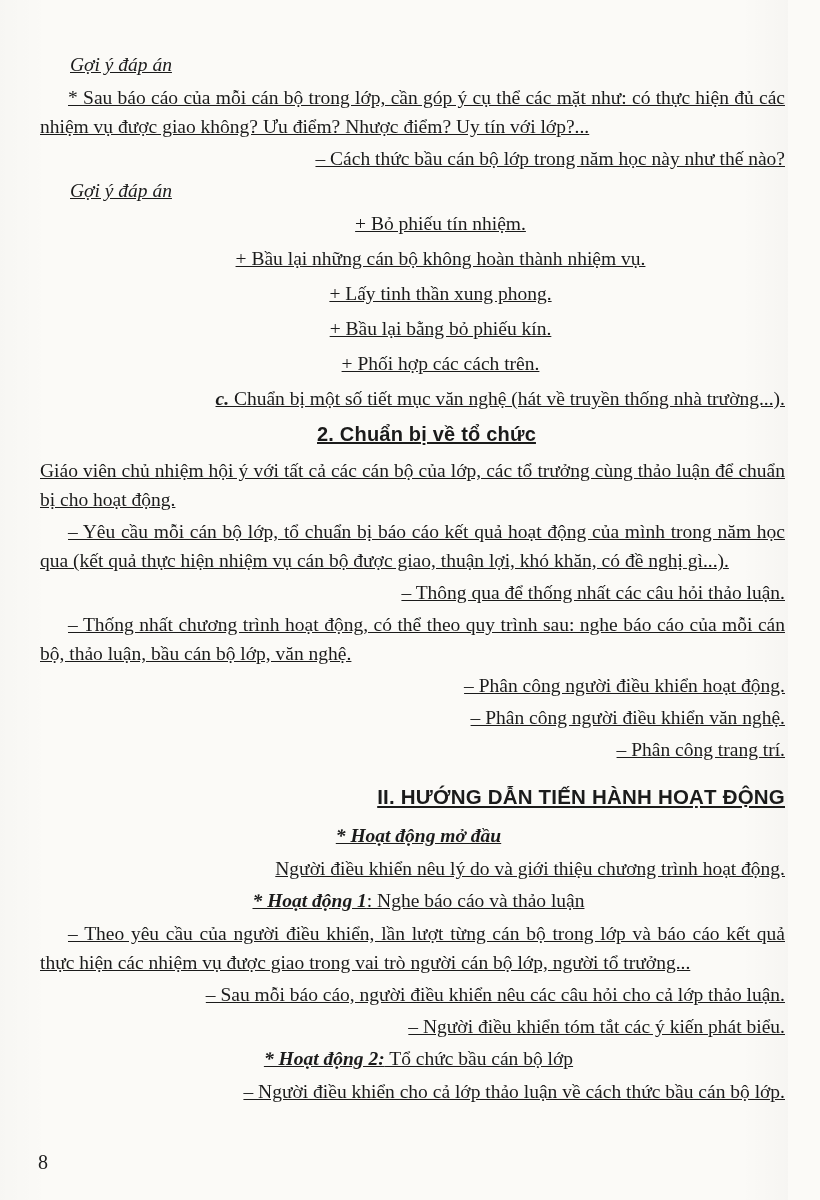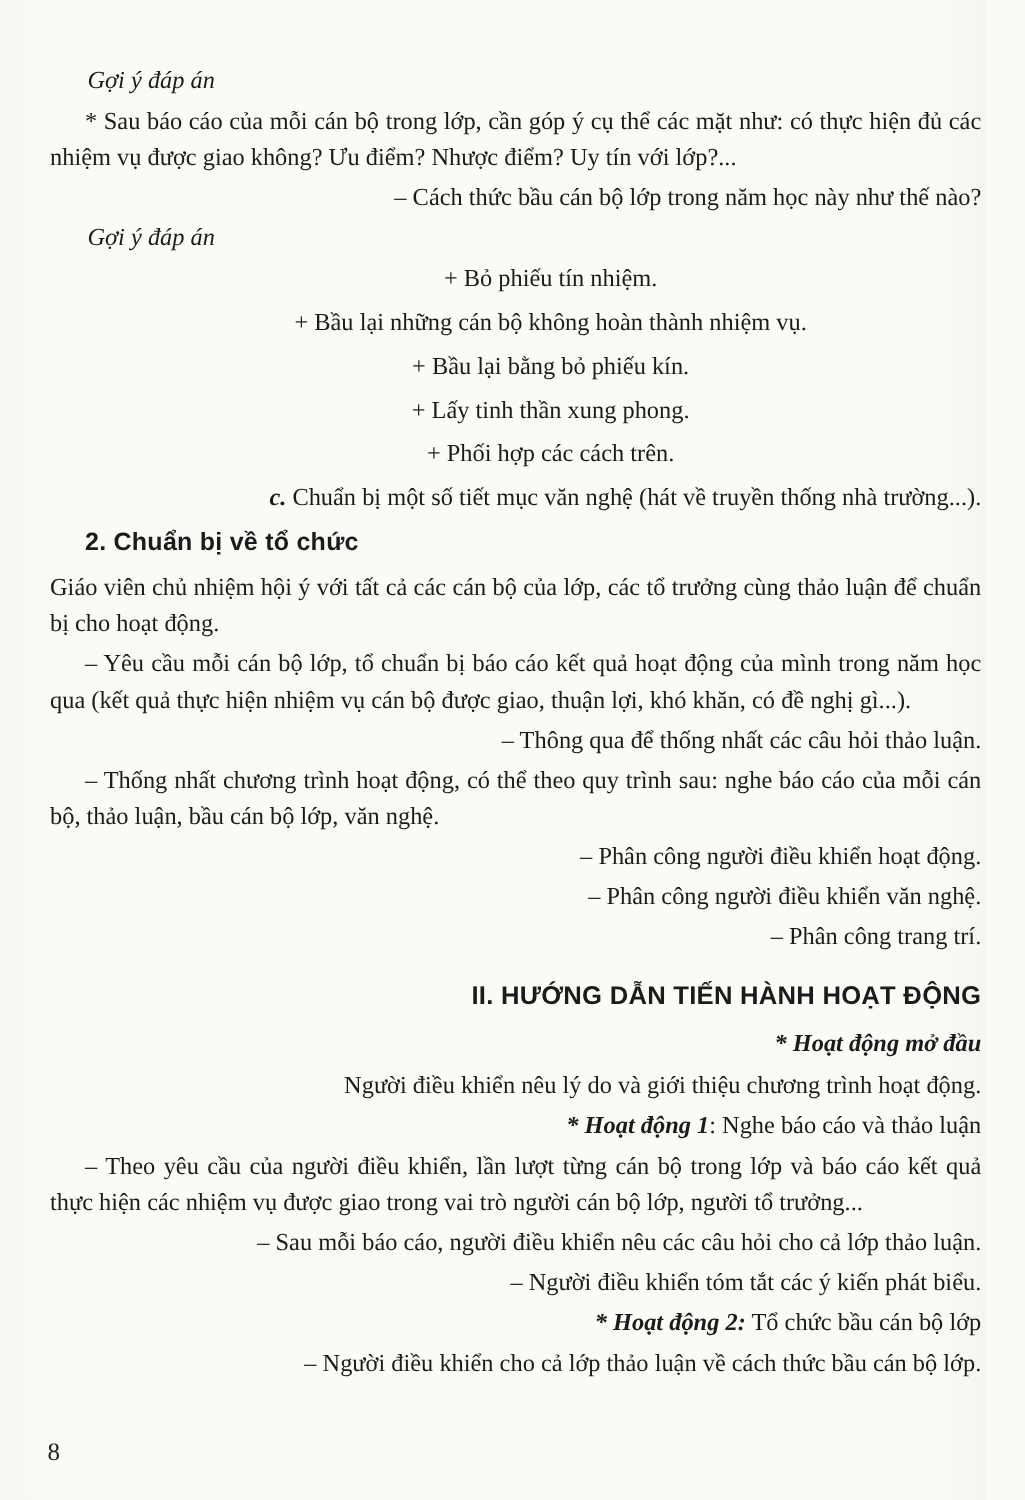--- a/index.html
+++ b/index.html
@@ -12,20 +12,21 @@
     -webkit-font-smoothing:antialiased;
   }
   .page {
     position:relative;
     width:788px; height:1200px;
     padding:50px 36px 0 40px;
     overflow:hidden;
     background:
       linear-gradient(90deg, rgba(0,0,0,0.015), rgba(0,0,0,0) 6%, rgba(0,0,0,0) 94%, rgba(0,0,0,0.02)),
       #fbfaf7;
+    text-decoration: underline;
   }
   .content { width:745px; }
   p {
     font-size:19.5px;
     line-height:29px;
     text-align:justify;
     margin-bottom:3px;
   }
   .indent { text-indent:28px; }
   .left { text-align:right; }
@@ -39,37 +40,37 @@
     margin-left:56px;
     text-align:center;
     margin-bottom:6px;
   }
   .bold-ital { font-weight:bold; font-style:italic; }
   .h-sub {
     font-family:"Liberation Sans","DejaVu Sans",sans-serif;
     font-weight:bold;
     font-size:20px;
     margin-left:28px;
-    text-align:left;
+    text-align:center;
     margin-top:7px;
     margin-bottom:7px;
     letter-spacing:0.2px;
   }
   .h-section {
     font-family:"Liberation Sans","DejaVu Sans",sans-serif;
     font-weight:bold;
     font-size:20.5px;
     text-align:right;
     margin-top:18px;
     margin-bottom:10px;
     letter-spacing:0.2px;
   }
   .act {
     margin-left:12px;
-    text-align:right;
+    text-align:center;
     margin-bottom:4px;
   }
   .pagenum {
     position:absolute;
     left:38px;
     bottom:26px;
     font-size:20px;
     color:#222;
   }
 </style>
@@ -82,22 +83,22 @@
     <p class="hint">Gợi ý đáp án</p>
 
     <p class="indent">* Sau báo cáo của mỗi cán bộ trong lớp, cần góp ý cụ thể các mặt như: có thực hiện đủ các nhiệm vụ được giao không? Ưu điểm? Nhược điểm? Uy tín với lớp?...</p>
 
     <p class="indent left">– Cách thức bầu cán bộ lớp trong năm học này như thế nào?</p>
 
     <p class="hint">Gợi ý đáp án</p>
 
     <p class="plus">+ Bỏ phiếu tín nhiệm.</p>
     <p class="plus">+ Bầu lại những cán bộ không hoàn thành nhiệm vụ.</p>
+    <p class="plus">+ Lấy tinh thần xung phong.</p>
     <p class="plus">+ Bầu lại bằng bỏ phiếu kín.</p>
-    <p class="plus">+ Lấy tinh thần xung phong.</p>
     <p class="plus">+ Phối hợp các cách trên.</p>
 
     <p class="indent left"><span class="bold-ital">c.</span><span> Chuẩn bị một số tiết mục văn nghệ (hát về truyền thống nhà trường...).</span></p>
 
     <p class="h-sub">2. Chuẩn bị về tổ chức</p>
 
     <p>Giáo viên chủ nhiệm hội ý với tất cả các cán bộ của lớp, các tổ trưởng cùng thảo luận để chuẩn bị cho hoạt động.</p>
 
     <p class="indent">– Yêu cầu mỗi cán bộ lớp, tổ chuẩn bị báo cáo kết quả hoạt động của mình trong năm học qua (kết quả thực hiện nhiệm vụ cán bộ được giao, thuận lợi, khó khăn, có đề nghị gì...).</p>
     <p class="indent left">– Thông qua để thống nhất các câu hỏi thảo luận.</p>

